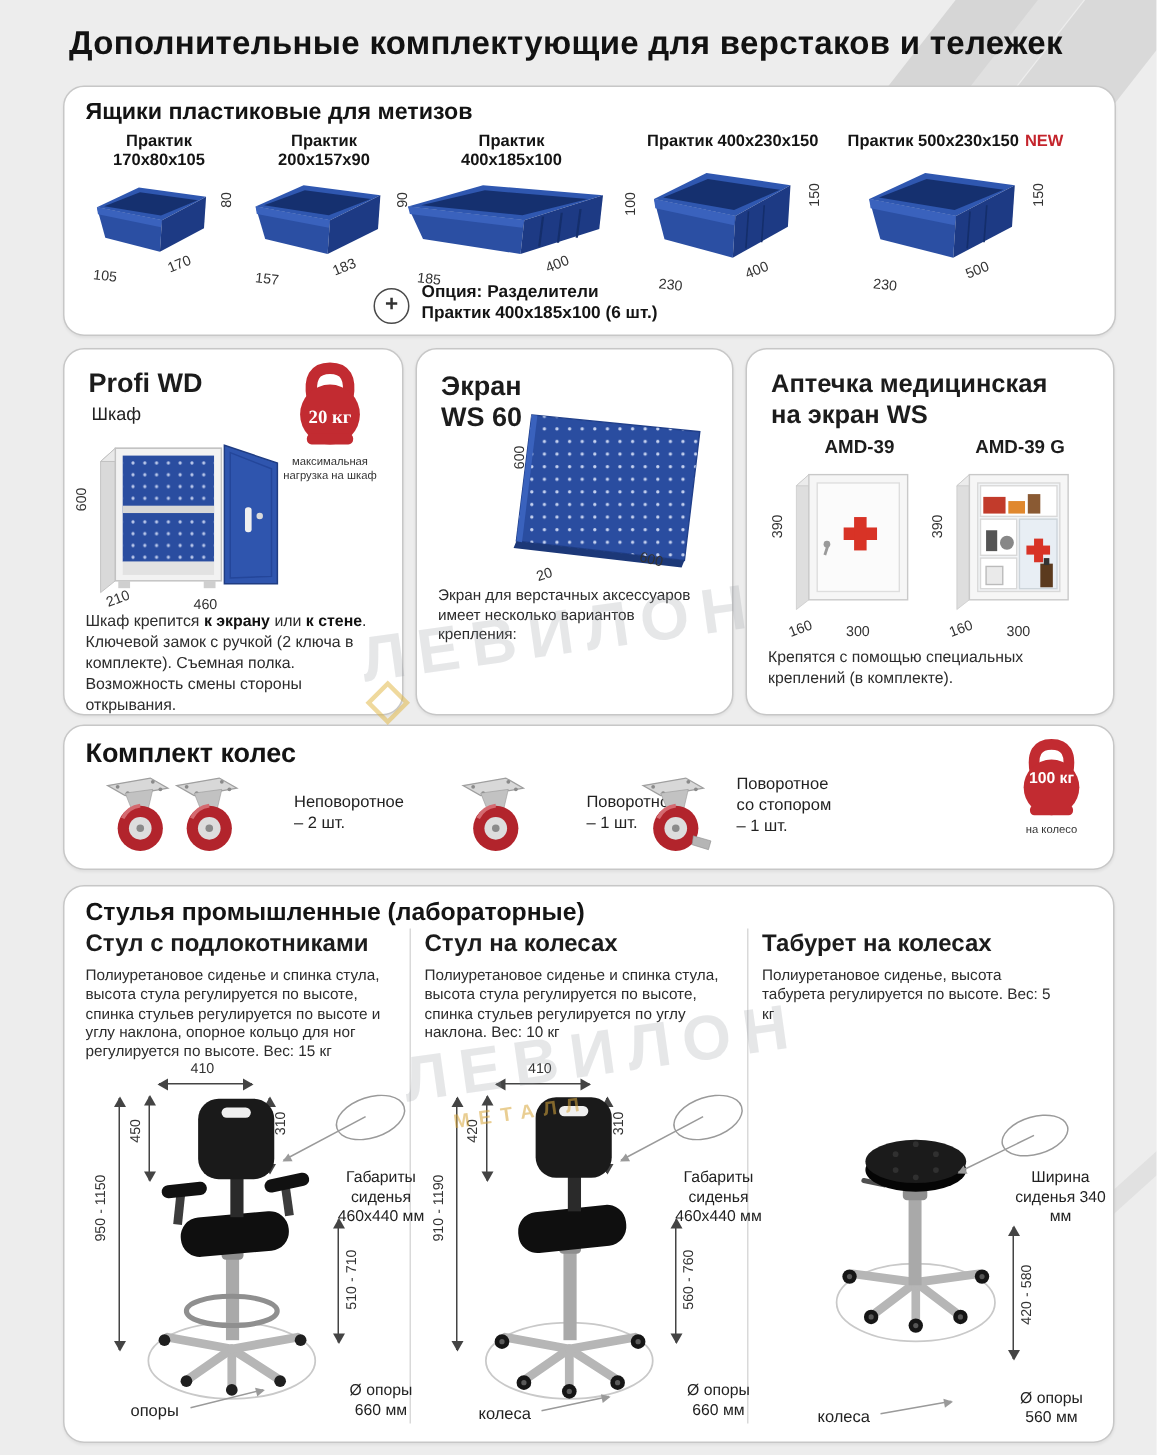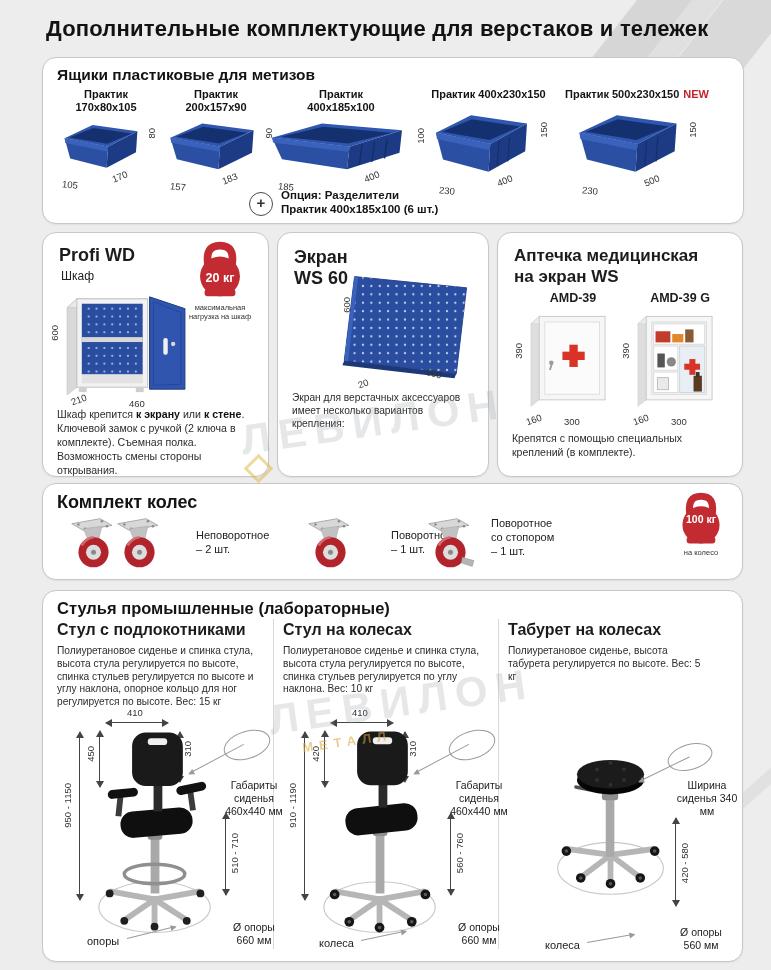--- a/index.html
+++ b/index.html
@@ -191,21 +191,21 @@
   <section class="panel" style="left:42px;top:232px;width:225px;height:243px;border-radius:14px;">
     <h3 class="h1p" style="left:16px;top:12px;">Profi WD</h3>
     <span class="sub" style="left:18px;top:36px;">Шкаф</span>
 
     <div class="kb" style="left:148px;top:8px;width:58px;height:58px;">
       <svg viewBox="0 0 60 64">
         <path d="M17,27 Q13,5 30,5 Q47,5 43,27" fill="none" stroke="#c22b31" stroke-width="8.5" stroke-linecap="round"></path>
         <circle cx="30" cy="39" r="22" fill="#c22b31"></circle>
         <rect x="13" y="53" width="34" height="8" rx="3.5" fill="#c22b31"></rect>
       </svg>
-      <span class="kb-value" style="top:30px;font-size:12.5px;">20 кг</span>
+      <span class="kb-value" style="top:30px;font-size:12.5px;font-family:Liberation Serif, serif;">20 кг</span>
     </div>
     <div class="kb-caption" style="left:136px;top:70px;width:82px;">максимальная нагрузка на шкаф</div>
 
     <div class="art" style="left:18px;top:56px;width:130px;height:110px;">
       <svg viewBox="0 0 132 112">
         <defs>
           <pattern id="pg1" width="8" height="8" patternUnits="userSpaceOnUse">
             <circle cx="4" cy="4" r="1.1" fill="#b9c7ea"></circle>
           </pattern>
         </defs>

